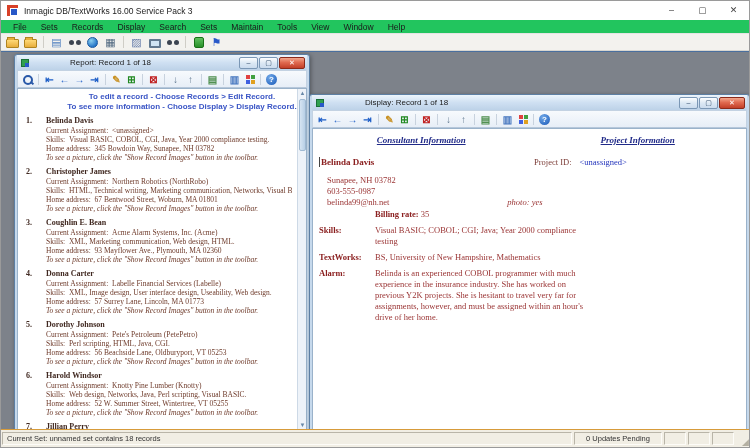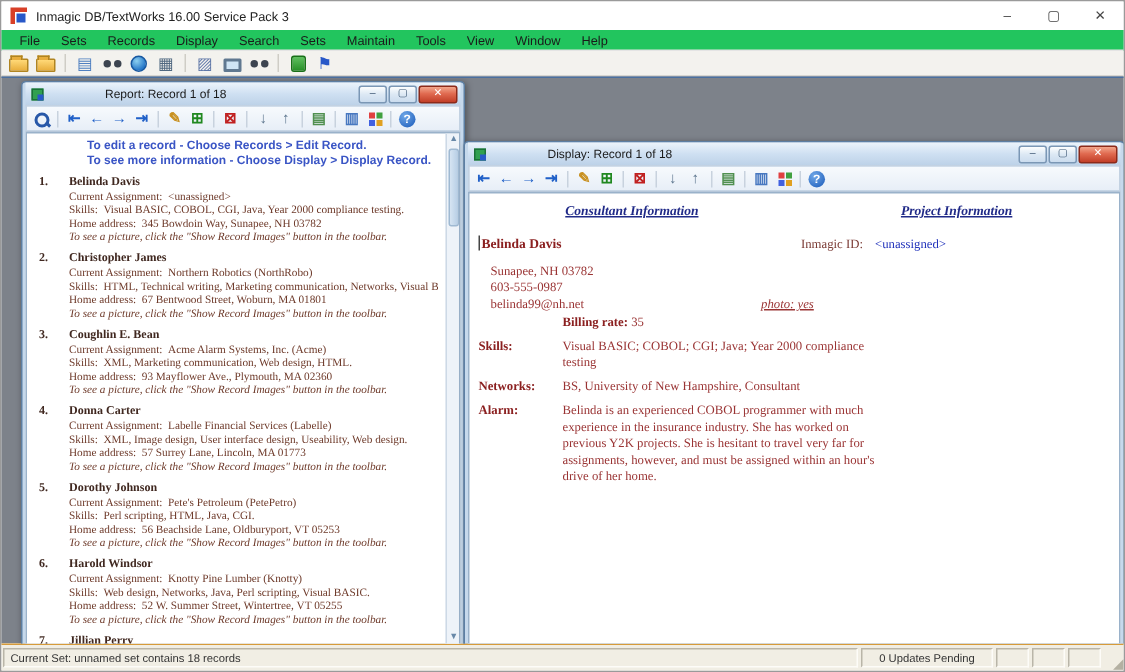--- a/index.html
+++ b/index.html
@@ -53,21 +53,21 @@
   .lens::before { content:""; position:absolute; left:2px; top:2px; width:6px; height:6px; border:2px solid #2858a8; border-radius:50%; }
   .lens::after { content:""; position:absolute; left:9px; top:9px; width:4px; height:2px; background:#2858a8; transform:rotate(45deg); }
   .tile { width:4px; height:4px; background:#e04040; box-shadow:5px 0 #40a040, 0 5px #4060e0, 5px 5px #e0a020; margin:-4px 4px 0 0; }
   .helpy { width:11px; height:11px; border-radius:50%; background:radial-gradient(circle at 35% 30%, #70a8e8, #1858b8); color:#fff; font-size:8px; font-weight:bold; text-align:center; line-height:11px; }
 
   .ccontent { background:#fff; border:1px solid #9ab2ca; overflow:hidden; position:relative; }
 
   
   .w-report { left:13px; top:2px; width:296px; height:378px; z-index:1; }
   .w-report .ccontent { height:343px; font-family:"Liberation Serif", serif; }
-  .rhead { text-align:left; font-family:"Liberation Sans", sans-serif; font-weight:bold; font-size:8px; line-height:10px; color:#3a55c5; margin-top:3px;margin-left:40px; }
+  .rhead { text-align:center; font-family:"Liberation Sans", sans-serif; font-weight:bold; font-size:8px; line-height:10px; color:#3a55c5; margin-top:3px;margin-left:40px; }
   .rlist { padding:4px 14px 0 8px; }
   .rec { display:flex; margin-bottom:4px; }
   .rnum { width:20px; flex:none; font-size:8px; font-weight:bold; color:#402820; }
   .rbody { flex:1; overflow:hidden; }
   .rname { font-size:8px; line-height:10px; font-weight:bold; color:#402820; }
   .rline { font-size:7.5px; line-height:9px; color:#6e3a2a; white-space:nowrap; overflow:hidden; }
   .rlabel { color:#6e3a2a; }
   .rnote { font-size:7.5px; line-height:10px; font-style:italic; color:#6e3a2a; white-space:nowrap; overflow:hidden; }
   .rscroll { position:absolute; right:0; top:0; bottom:0; width:9px; background:#eef3f9; border-left:1px solid #cdd9e6; }
   .rthumb { position:absolute; left:1px; top:10px; width:7px; height:52px; background:linear-gradient(90deg,#d6e4f2,#b8cfe6); border:1px solid #9fb9d2; border-radius:2px; }
@@ -78,21 +78,21 @@
   .w-display .ccontent { height:302px; font-family:"Liberation Serif", serif; color:#9a3434; }
   .dheaders { display:flex; margin-top:6px; }
   .dh { flex:1; text-align:center; font-size:9px; font-weight:bold; font-style:italic; text-decoration:underline; color:#202a88; }
   .dtoprow { display:flex; margin-top:12px; padding-left:6px; }
   .dname { flex:none; width:215px; font-size:9px; font-weight:bold; color:#8b2020; border-left:1px solid #444; padding-left:1px; }
   .dproj { font-size:8.5px; }
   .plabel { color:#7a3a34; }
   .pvalue { color:#2233bb; margin-left:8px; }
   .daddr { padding-left:14px; margin-top:8px; font-size:8.5px; line-height:11px; }
   .drow-email { display:flex; padding-left:14px; font-size:8.5px; line-height:11px; }
-  .photo { font-style:italic; margin-left:118px;text-decoration:underline; }
+  .photo { font-style:italic; margin-left:118px; }
   .dbill { padding-left:62px; font-size:8.5px; line-height:12px; }
   .dbill b { color:#8b2020; }
   .frow { display:flex; padding-left:6px; margin-top:5px; }
   .flabel { flex:none; width:56px; font-size:8.5px; font-weight:bold; color:#8b2020; }
   .fvalue { width:212px; font-size:8.5px; line-height:11px; }
 
   
   .statusbar { position:absolute; left:0; right:0; bottom:0; height:18px; background:#f1eee4; border-top:1px solid #d79b3a; display:flex; align-items:stretch; font-size:7.5px; color:#333; }
   .scell { border:1px solid; border-color:#b9b5a8 #fdfcf8 #fdfcf8 #b9b5a8; margin:2px 1px; padding:0 4px; line-height:12px; white-space:nowrap; overflow:hidden; }
   .scell.grow { flex:1; }
@@ -324,42 +324,42 @@
           </span>
       </div>
       <div class="ccontent">
         <div class="dheaders">
           <span class="dh">Consultant Information</span>
           <span class="dh">Project Information</span>
         </div>
         <div class="dtoprow">
           <span class="dname">Belinda Davis</span>
           <span class="dproj">
-            <span class="plabel">Inmagic ID:</span><span class="pvalue">&lt;unassigned&gt;</span>
+            <span class="plabel">Project ID:</span><span class="pvalue">&lt;unassigned&gt;</span>
           </span>
         </div>
         <div class="daddr">
           <div>Sunapee, NH  03782</div>
           <div>603-555-0987</div>
         </div>
         <div class="drow-email">
           <span>belinda99@nh.net</span>
           <span class="photo">photo: yes</span>
         </div>
         <div class="dbill">
           <b>Billing rate:</b>
           <span>35</span>
         </div>
         <div class="frow">
           <span class="flabel">Skills:</span>
           <span class="fvalue">Visual BASIC; COBOL; CGI; Java; Year 2000 compliance testing</span>
         </div>
         <div class="frow">
-          <span class="flabel">Networks:</span>
-          <span class="fvalue">BS, University of New Hampshire, Consultant</span>
+          <span class="flabel">TextWorks:</span>
+          <span class="fvalue">BS, University of New Hampshire, Mathematics</span>
         </div>
         <div class="frow">
           <span class="flabel">Alarm:</span>
           <span class="fvalue">Belinda is an experienced COBOL programmer with much experience in the insurance industry. She has worked on previous Y2K projects. She is hesitant to travel very far for assignments, however, and must be assigned within an hour's drive of her home.</span>
         </div>
       </div>
     </div>
 
   </div>
 

